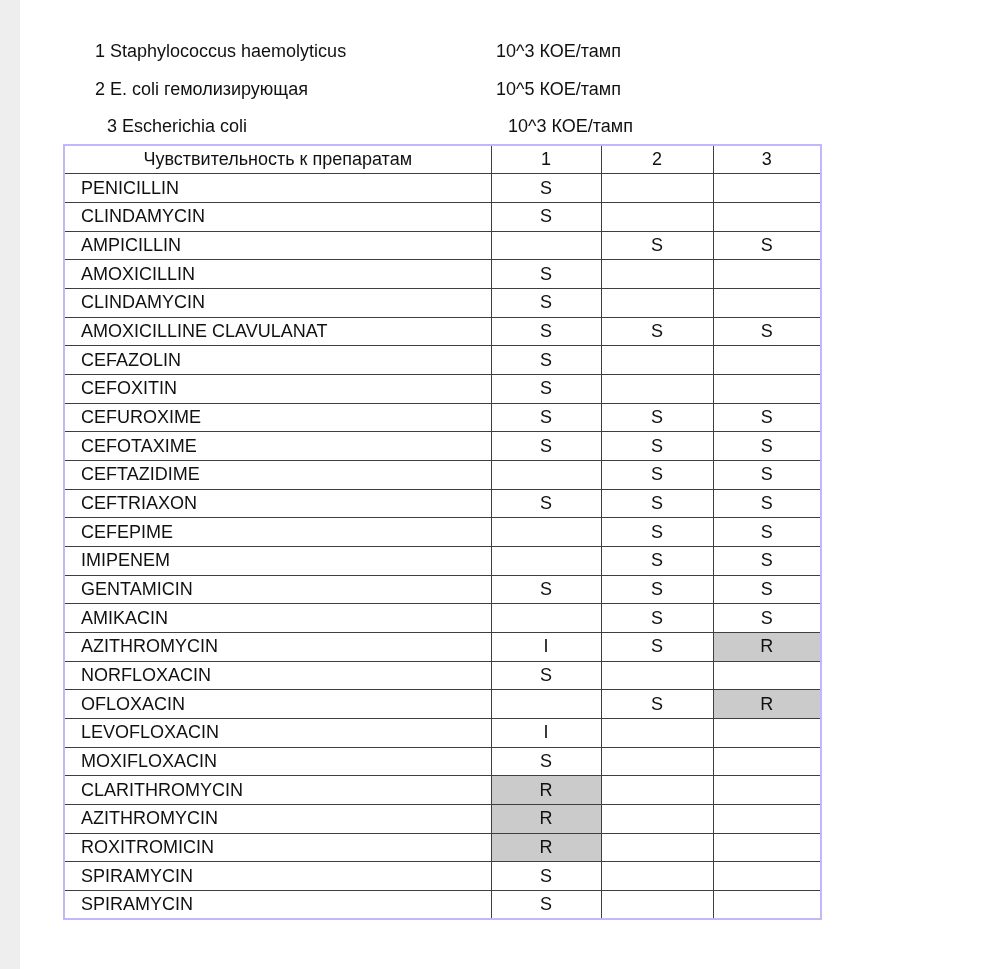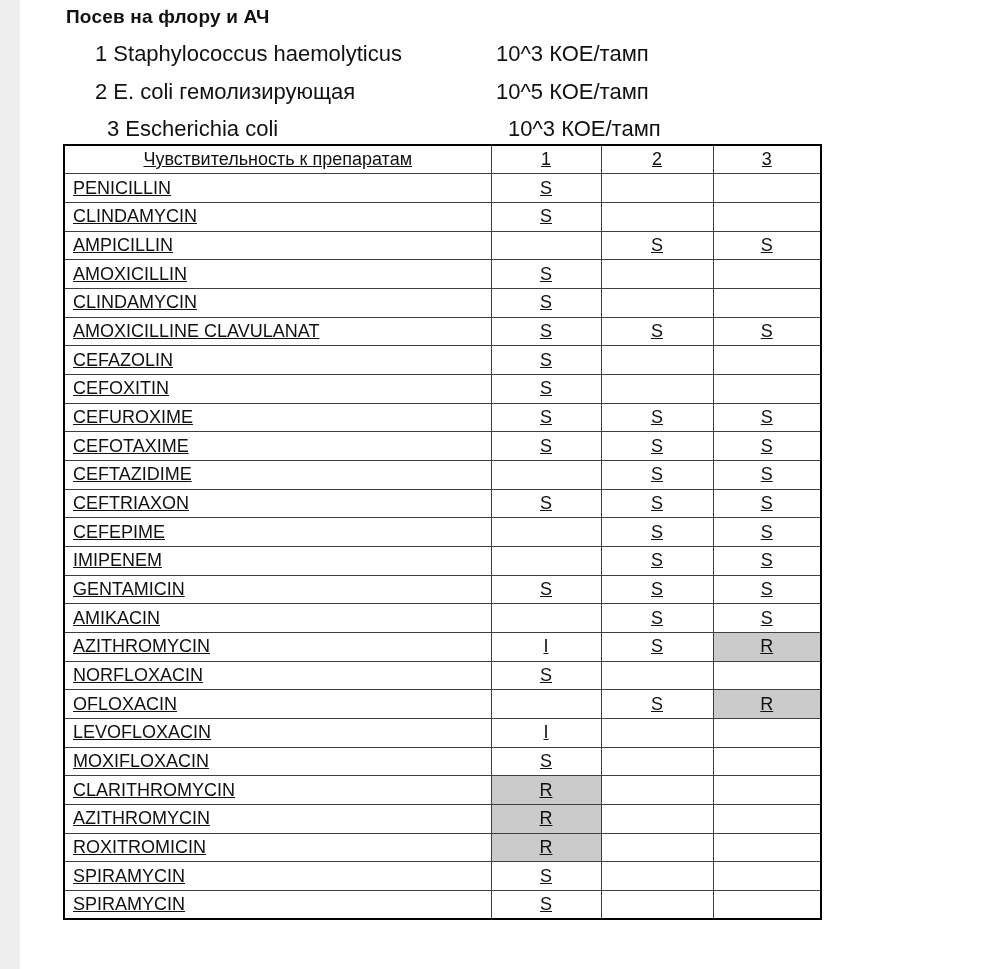--- a/index.html
+++ b/index.html
@@ -29,69 +29,67 @@
     font-size: 19px;
     font-weight: bold;
     letter-spacing: 0.2px;
     white-space: nowrap;
   }
   .organism-row {
     position: absolute;
     left: 0;
     width: 928px;
     height: 24px;
-    font-size: 22px;
+    font-size: 18px;
     white-space: nowrap;
   }
   .organism-name {
     position: absolute;
     left: 95px;
   }
   .organism-count {
     position: absolute;
     left: 496px;
     text-align: right;
   }
   .sens-table-wrap {
     position: absolute;
     left: 63px; top: 144px;
   }
   table.sens-table {
     border-collapse: collapse;
     table-layout: fixed;
     width: 757px;
-    border: 2px solid #000000;
-    text-decoration: underline;
+    border: 2px solid #c4b5fd;
   }
   table.sens-table th,
   table.sens-table td {
     border: 1px solid #3f3f3f;
     height: 28.68px;
     font-size: 18px;
     font-weight: normal;
     overflow: hidden;
     white-space: nowrap;
     vertical-align: middle;
   }
   th.hdr-drug { text-align: center; }
   th.hdr-col  { text-align: center; }
   td.drug-cell {
     text-align: left;
-    padding-left: 8px;
+    padding-left: 16px;
   }
   td.val-cell { text-align: center; }
   td.val-cell.resistant { background: #cbcbcb; }
 </style>
 </head>
 <body>
 
 <div class="page">
   <div class="edge-strip"></div>
 
-  <div class="report-title">Посев на флору и АЧ</div>
 
   <div id="organism-list">
       <div class="organism-row" style="top: 41px;">
         <span class="organism-name">1 Staphylococcus haemolyticus</span>
         <span class="organism-count">10^3 КОЕ/тамп</span>
       </div>
       <div class="organism-row" style="top: 78.5px;">
         <span class="organism-name">2 E. coli гемолизирующая</span>
         <span class="organism-count">10^5 КОЕ/тамп</span>
       </div>

